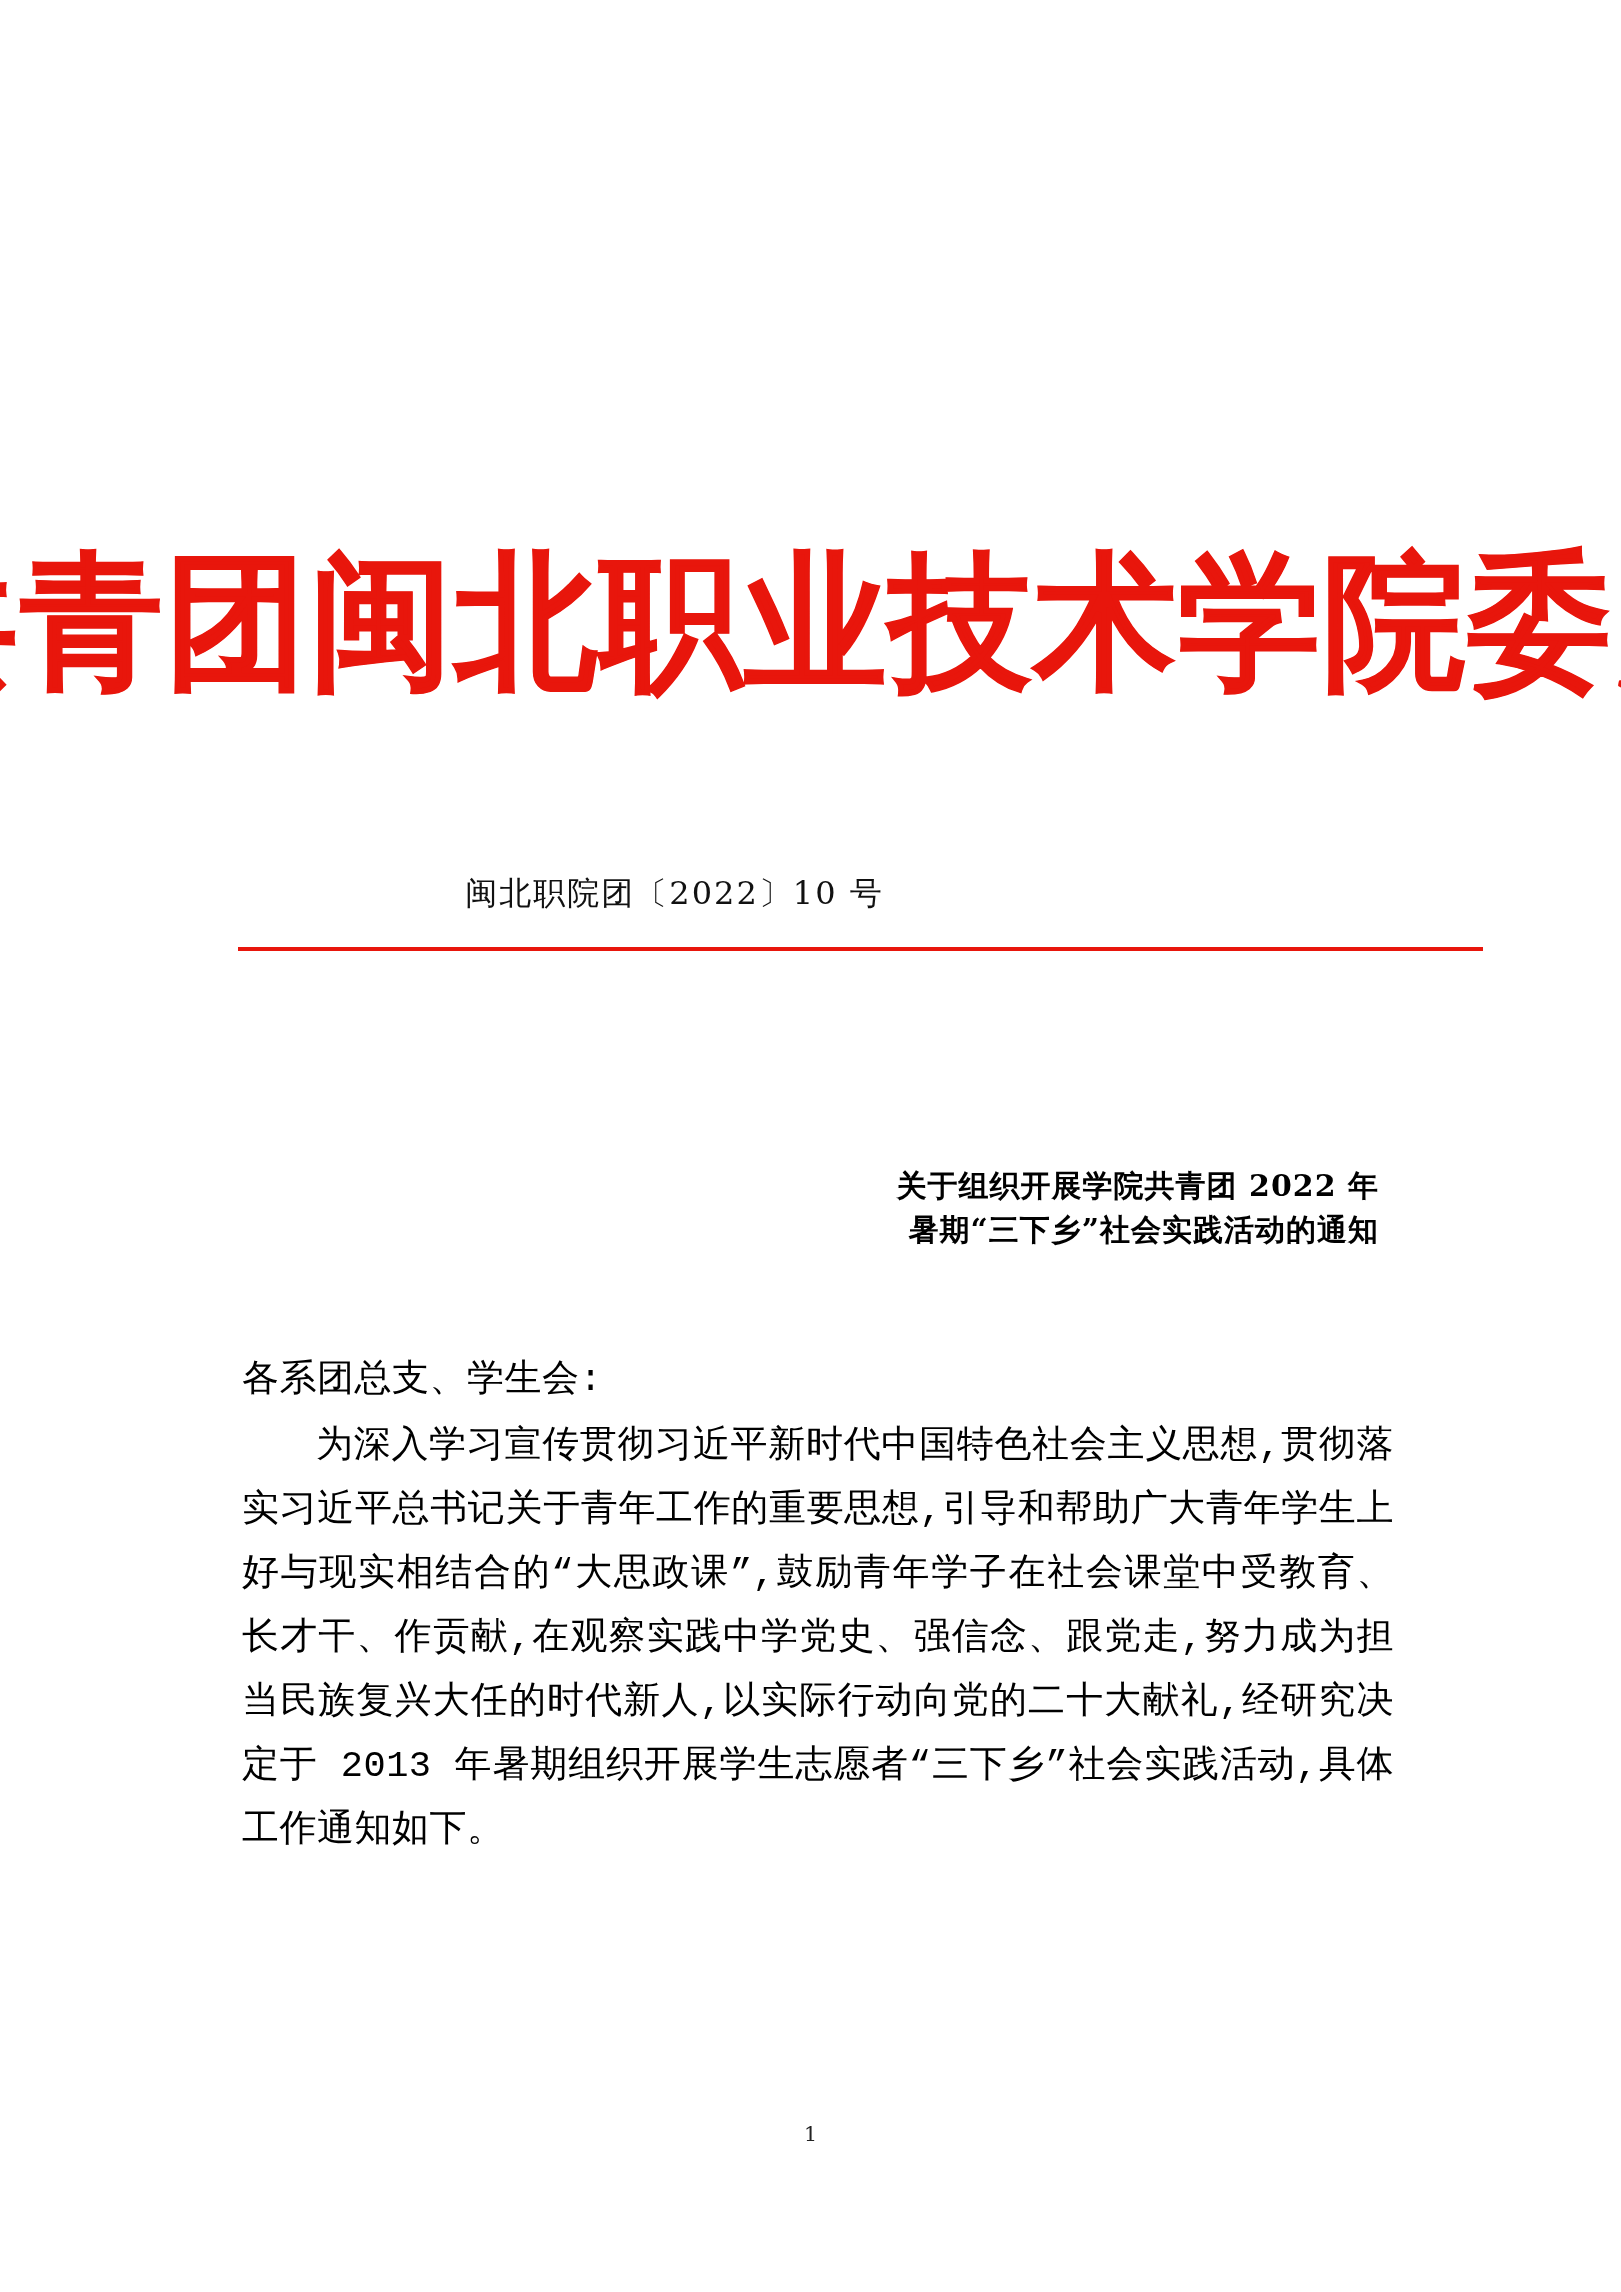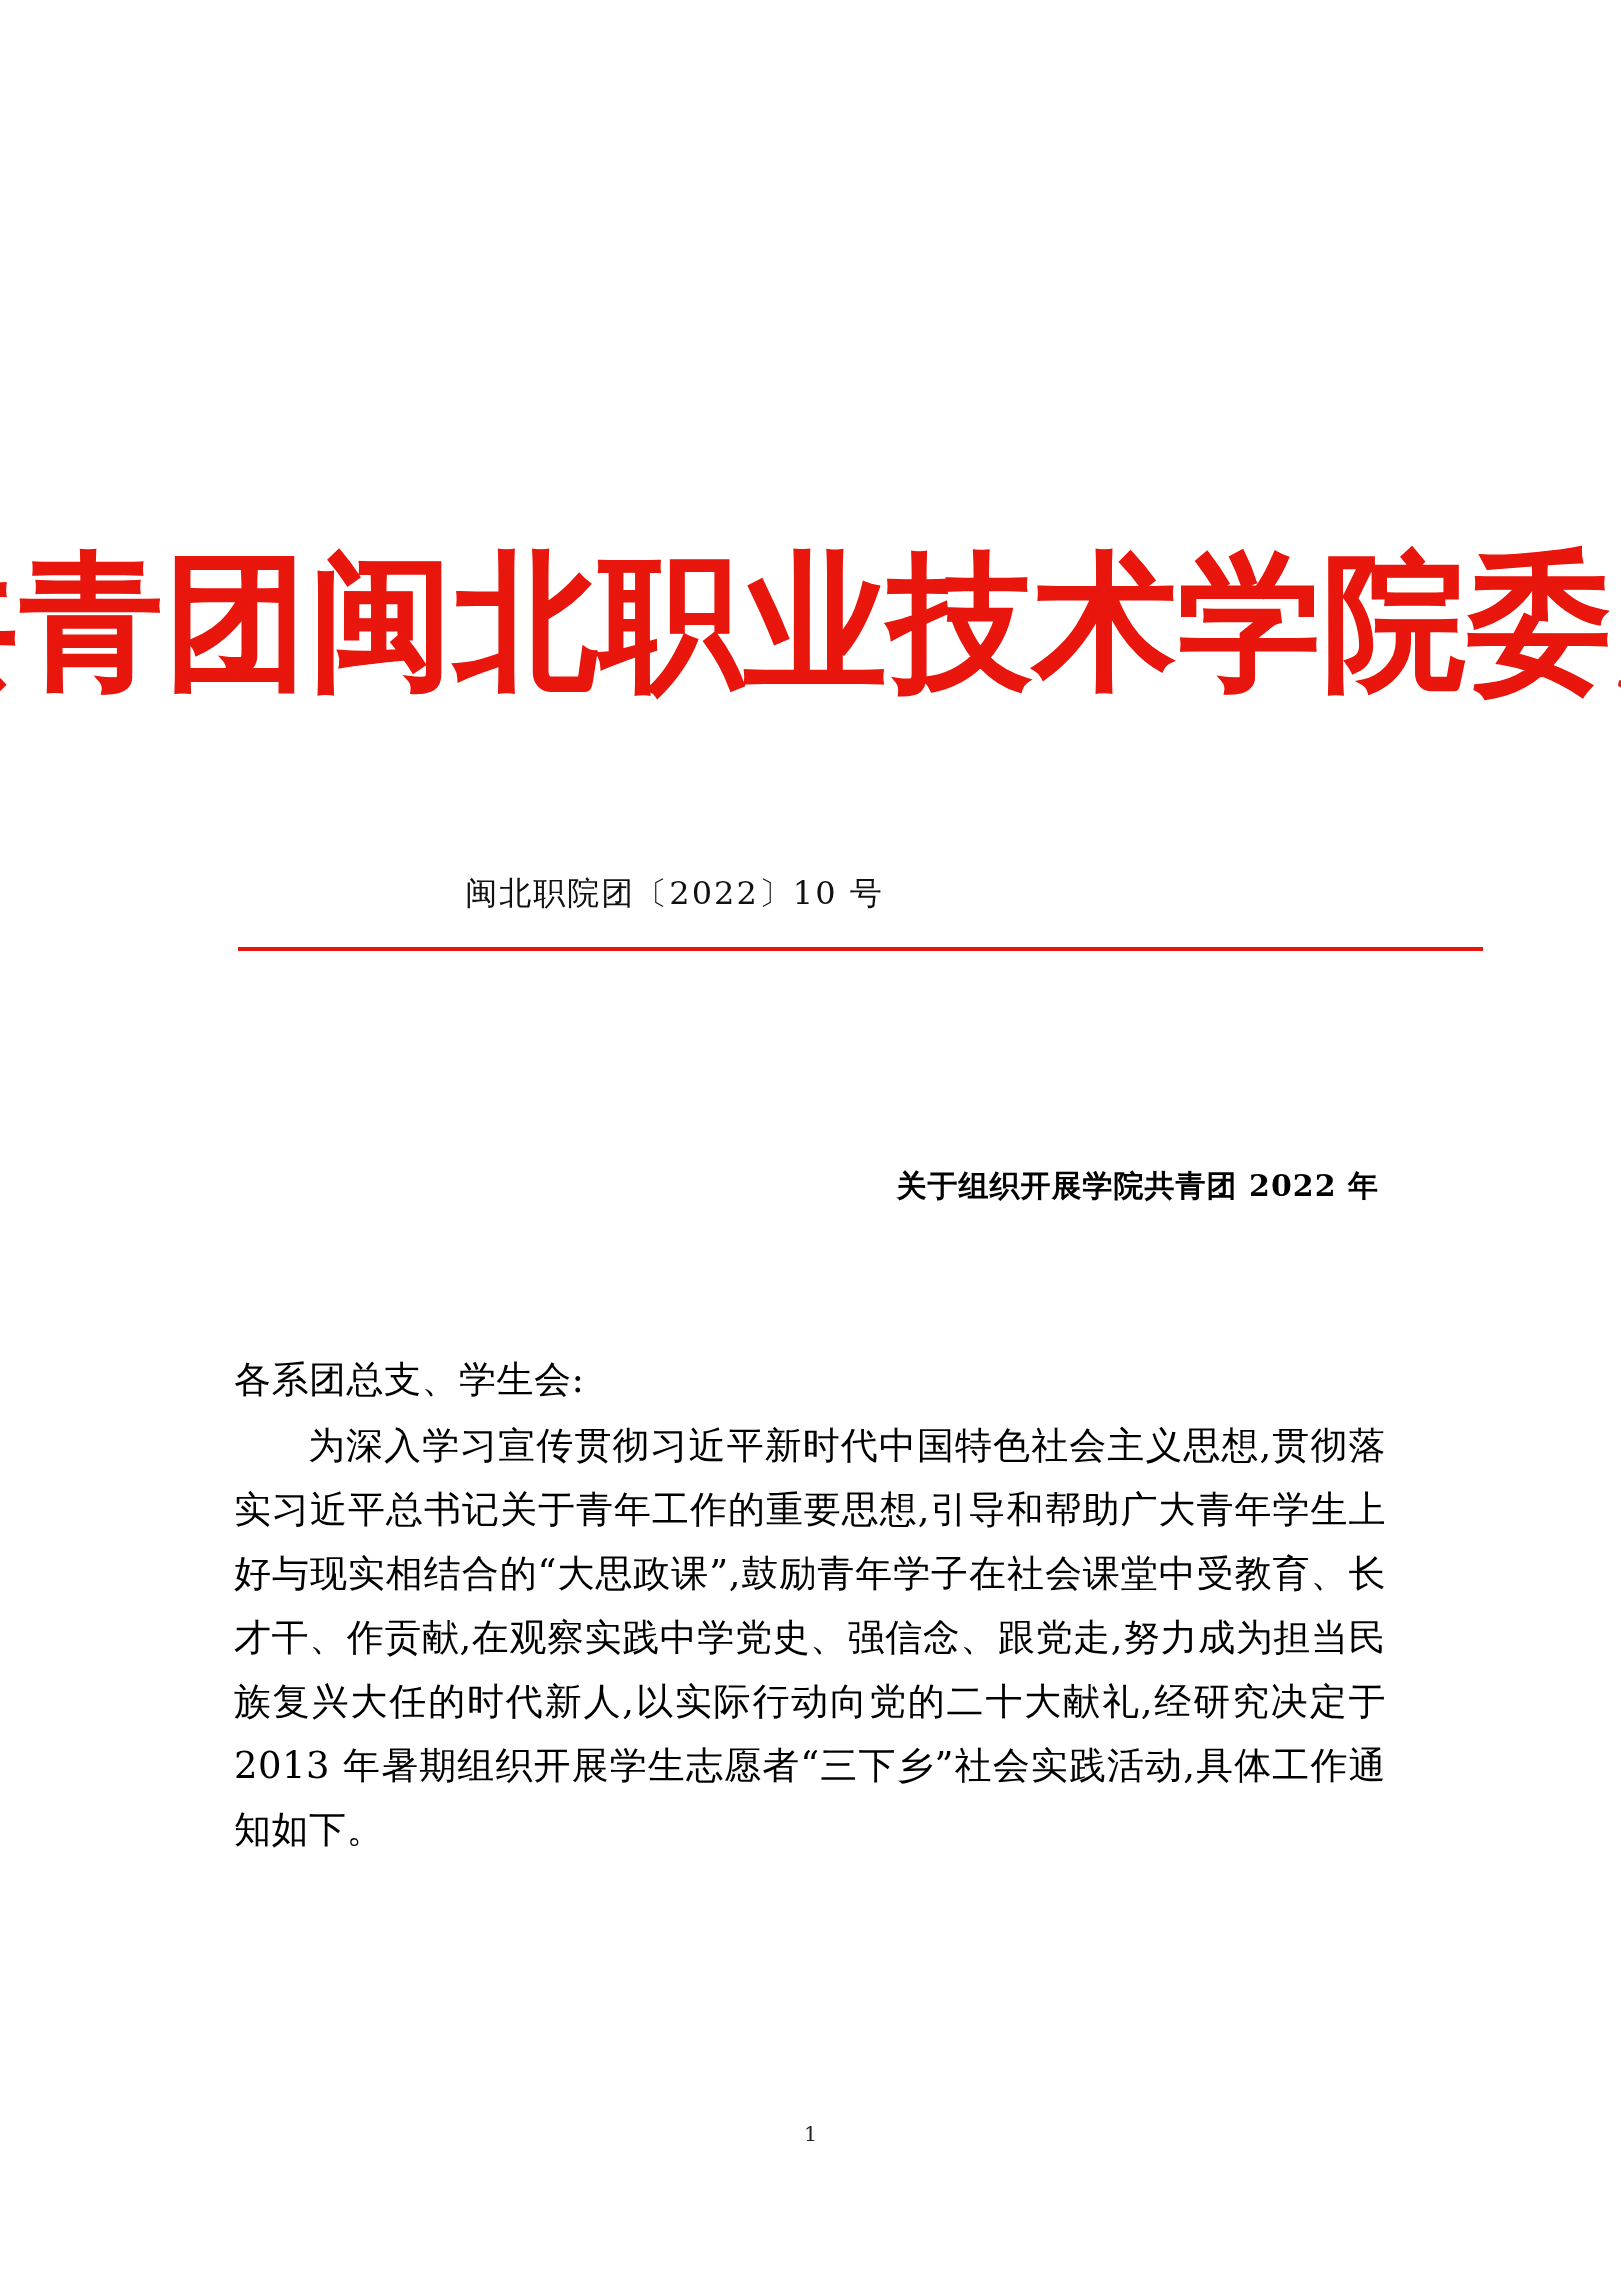--- a/index.html
+++ b/index.html
@@ -79,28 +79,29 @@
     line-height: 1.48;
     letter-spacing: 1px;
   }
   .doc-title .line {
     display: block;
   }
 
   
   .body-block {
     position: absolute;
-    left: 234px;
+    left: 242px;
     top: 1348px;
     width: 1152px;
     font-size: 37px;
     line-height: 1.73;
     letter-spacing: 0.5px;
     text-align: justify;
     text-justify: inter-ideograph;
+    font-family: Liberation Mono, monospace;
   }
   .salutation {
     margin: 0 0 2px 0;
   }
   .para {
     margin: 0;
     text-indent: 2em;
   }
 
   
@@ -122,20 +123,21 @@
   <div class="masthead">
     <span class="masthead-text">共青团闽北职业技术学院委员会</span>
   </div>
 
   <div class="doc-number">闽北职院团〔2022〕10 号</div>
 
   <div class="red-rule"></div>
 
   <div class="doc-title">
     <span class="line">关于组织开展学院共青团 2022 年</span>
+    <span class="line">暑期“三下乡”社会实践活动的通知</span>
   </div>
 
   <div class="body-block">
     <p class="salutation">各系团总支、学生会:</p>
     <p class="para">为深入学习宣传贯彻习近平新时代中国特色社会主义思想,贯彻落实习近平总书记关于青年工作的重要思想,引导和帮助广大青年学生上好与现实相结合的“大思政课”,鼓励青年学子在社会课堂中受教育、长才干、作贡献,在观察实践中学党史、强信念、跟党走,努力成为担当民族复兴大任的时代新人,以实际行动向党的二十大献礼,经研究决定于 2013 年暑期组织开展学生志愿者“三下乡”社会实践活动,具体工作通知如下。</p>
   </div>
 
   <div class="page-number">1</div>
 
 </div>

